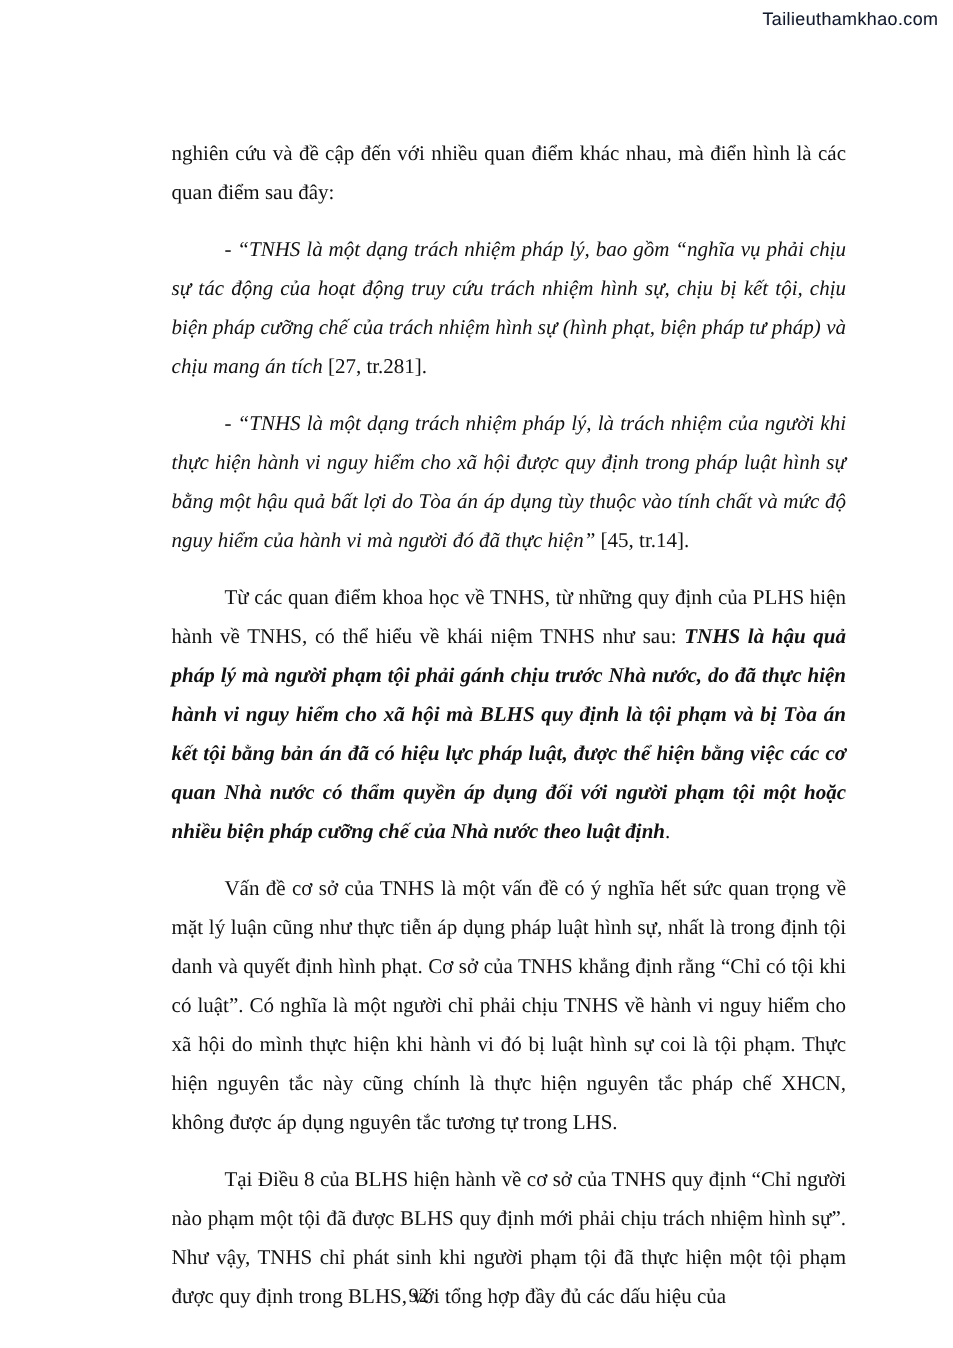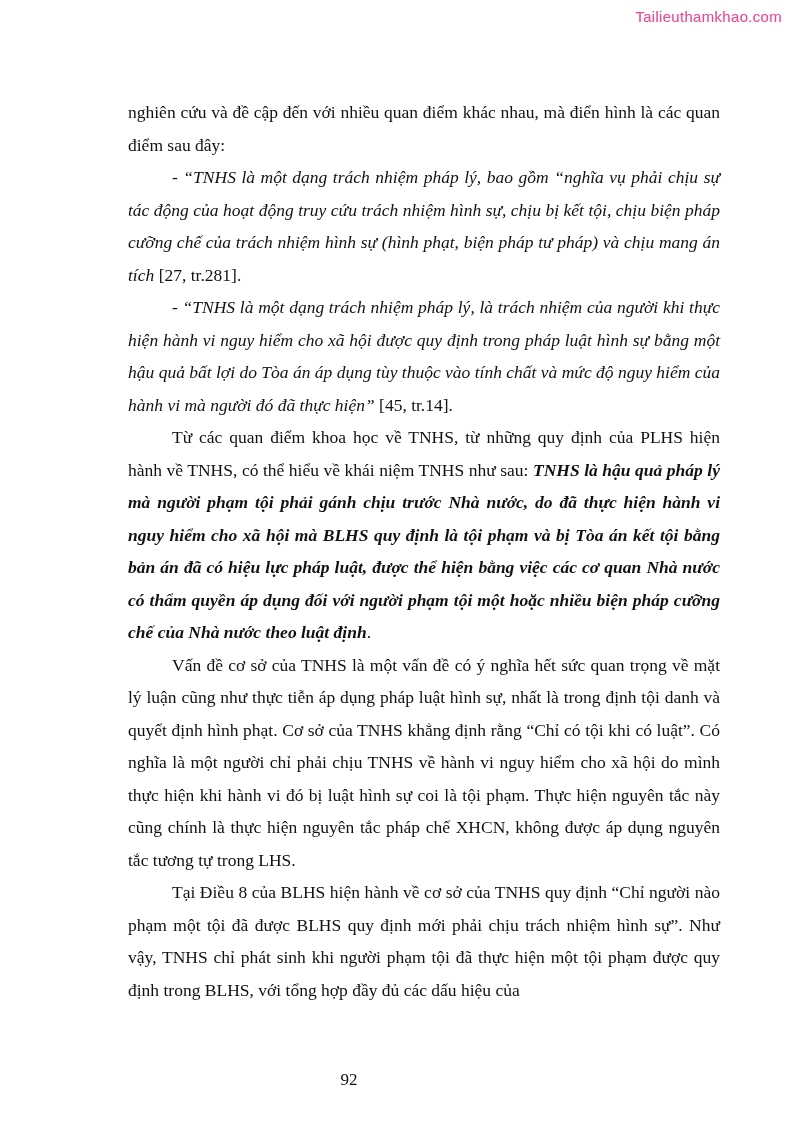--- a/index.html
+++ b/index.html
@@ -15,35 +15,35 @@
     overflow: hidden;
     font-family: "Liberation Serif", "DejaVu Serif", serif;
     color: #111111;
   }
   .watermark {
     position: absolute;
     top: 8px;
     right: 12px;
     font-family: "Liberation Sans", "DejaVu Sans", sans-serif;
     font-size: 15px;
-    color: #ec4899;
+    color: #0f172a;
     text-shadow: 1px 1px 0 #ffffff, -0.5px -0.5px 0 #d8d8d8;
     letter-spacing: 0.3px;
   }
   .content {
     position: absolute;
     left: 128px;
     top: 96px;
     width: 592px;
     font-size: 17.5px;
     line-height: 32.5px;
     text-align: justify;
   }
   .content p {
-    margin: 0;
+    margin: 15px;
     padding: 0;
   }
   .content p.indent {
     text-indent: 44px;
   }
   .run-regular { font-style: normal; font-weight: normal; }
   .run-italic { font-style: italic; font-weight: normal; }
   .run-bold-italic { font-style: italic; font-weight: bold; }
   .page-number {
     position: absolute;

